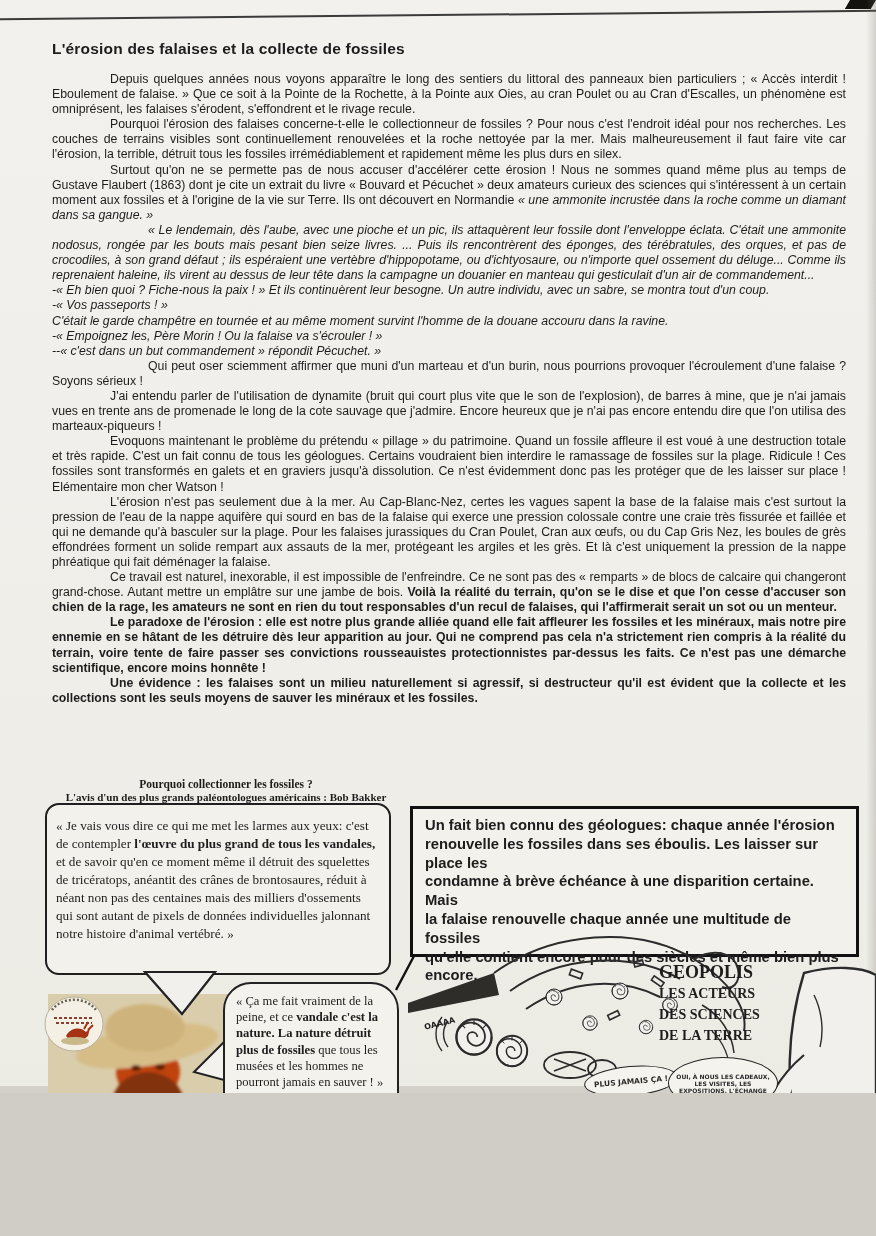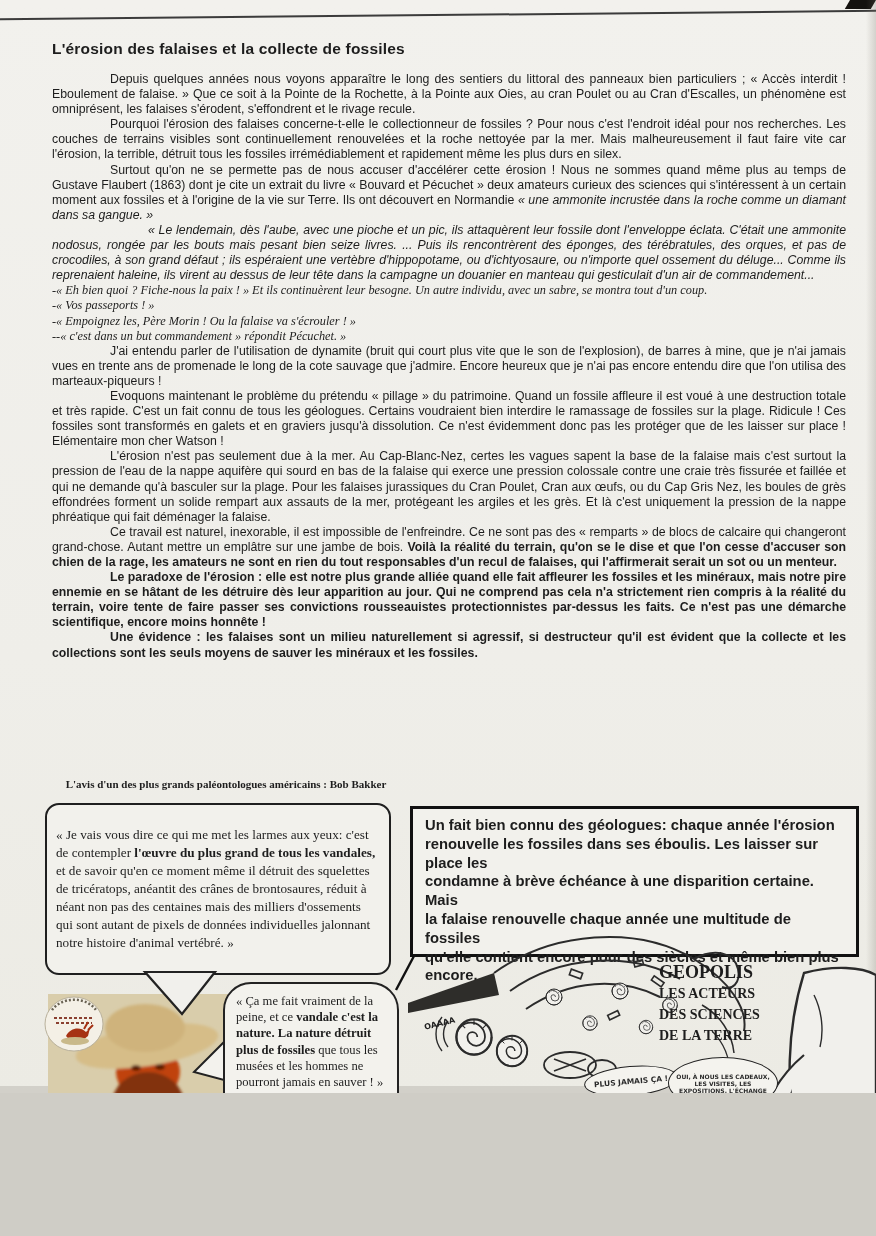--- a/index.html
+++ b/index.html
@@ -11,32 +11,32 @@
         transform:rotate(-0.55deg);opacity:.85;}
   .scan-right{position:absolute;top:0;right:0;width:10px;height:1236px;
         background:linear-gradient(90deg,rgba(0,0,0,0) 0%,rgba(120,115,105,.25) 100%);}
   .scan-bottom{position:absolute;left:0;bottom:0;width:876px;height:7px;background:rgba(120,115,105,.22);}
   .scan-corner{position:absolute;top:0;right:0;width:26px;height:9px;background:#14120f;transform:skewX(-30deg);transform-origin:top right;}
 
   
   .content{position:absolute;top:40px;left:52px;width:794px;}
   .title{font-size:15.5px;font-weight:bold;margin:0 0 14px 0;letter-spacing:.2px;}
   .para{margin:0;font-size:12.3px;line-height:15.1px;text-align:justify;text-indent:58px;}
-  .noindent{text-indent:0;font-family:Liberation Serif, serif;}
+  .noindent{text-indent:0;}
   .bigindent{text-indent:96px;}
   .italic{font-style:italic;}
   .boldtxt{font-weight:bold;}
 
   
   .bakker-header{position:absolute;left:45px;top:778px;width:362px;text-align:center;
         font-family:"Liberation Serif",serif;font-weight:bold;}
   .bakker-header .h1{font-size:11.5px;line-height:13px;}
   .bakker-header .h2{font-size:11px;line-height:13px;}
   .bakker-box{position:absolute;left:45px;top:803px;width:346px;height:172px;box-sizing:border-box;
-        border:2.5px solid #1f1f1f;border-radius:14px;padding:21px 9px;background:#f2f1ec;
+        border:2.5px solid #1f1f1f;border-radius:14px;padding:12px 9px;background:#f2f1ec;
         font-family:"Liberation Serif",serif;font-size:13.2px;line-height:18px;}
   .bubble2{position:absolute;left:223px;top:982px;width:176px;height:241px;box-sizing:border-box;
         border:2px solid #222;border-radius:28px;padding:9px 8px 6px 11px;background:#f3f2ed;
         font-family:"Liberation Serif",serif;font-size:12.6px;line-height:16.2px;z-index:5;}
   .photo{position:absolute;left:48px;top:994px;width:186px;height:238px;z-index:2;}
   .stamp{position:absolute;left:44px;top:996px;width:60px;height:56px;z-index:6;}
 
   
   .fact-box{position:absolute;left:410px;top:806px;width:449px;height:151px;box-sizing:border-box;
         border:3px solid #111;background:#f2f1ec;padding:7px 12px;
@@ -72,31 +72,34 @@
   <div class="scan-bottom"></div>
 
   <div class="content">
     <h1 class="title">L'érosion des falaises et la collecte de fossiles</h1>
     <p class="para">Depuis quelques années nous voyons apparaître le long des sentiers du littoral des panneaux bien particuliers ; « Accès interdit ! Eboulement de falaise. » Que ce soit à la Pointe de la Rochette, à la Pointe aux Oies, au cran Poulet ou au Cran d'Escalles, un phénomène est omniprésent, les falaises s'érodent, s'effondrent et le rivage recule.</p>
     <p class="para">Pourquoi l'érosion des falaises concerne-t-elle le collectionneur de fossiles ? Pour nous c'est l'endroit idéal pour nos recherches. Les couches de terrains visibles sont continuellement renouvelées et la roche nettoyée par la mer. Mais malheureusement il faut faire vite car l'érosion, la terrible, détruit tous les fossiles irrémédiablement et rapidement même les plus durs en silex.</p>
     <p class="para"><span>Surtout qu'on ne se permette pas de nous accuser d'accélérer cette érosion ! Nous ne sommes quand même plus au temps de Gustave Flaubert (1863) dont je cite un extrait du livre « Bouvard et Pécuchet » deux amateurs curieux des sciences qui s'intéressent à un certain moment aux fossiles et à l'origine de la vie sur Terre. Ils ont découvert en Normandie </span><span class="italic">« une ammonite incrustée dans la roche comme un diamant dans sa gangue. »</span></p>
     <p class="para italic bigindent">« Le lendemain, dès l'aube, avec une pioche et un pic, ils attaquèrent leur fossile dont l'enveloppe éclata. C'était une ammonite nodosus, rongée par les bouts mais pesant bien seize livres. ... Puis ils rencontrèrent des éponges, des térébratules, des orques, et pas de crocodiles, à son grand défaut ; ils espéraient une vertèbre d'hippopotame, ou d'ichtyosaure, ou n'importe quel ossement du déluge... Comme ils reprenaient haleine, ils virent au dessus de leur tête dans la campagne un douanier en manteau qui gesticulait d'un air de commandement...</p>
     <p class="para italic noindent">-« Eh bien quoi ? Fiche-nous la paix ! » Et ils continuèrent leur besogne. Un autre individu, avec un sabre, se montra tout d'un coup.</p>
     <p class="para italic noindent">-« Vos passeports ! »</p>
+    <p class="para italic noindent">C'était le garde champêtre en tournée et au même moment survint l'homme de la douane accouru dans la ravine.</p>
     <p class="para italic noindent">-« Empoignez les, Père Morin ! Ou la falaise va s'écrouler ! »</p>
     <p class="para italic noindent">--« c'est dans un but commandement » répondit Pécuchet. »</p>
+    <p class="para bigindent">Qui peut oser sciemment affirmer que muni d'un marteau et d'un burin, nous pourrions provoquer l'écroulement d'une falaise ?  Soyons sérieux !</p>
     <p class="para">J'ai entendu parler de l'utilisation de dynamite (bruit qui court plus vite que le son de l'explosion), de barres à mine, que je n'ai jamais vues en trente ans de promenade le long de la cote sauvage que j'admire. Encore heureux que je n'ai pas encore entendu dire que l'on utilisa des marteaux-piqueurs !</p>
     <p class="para">Evoquons maintenant le problème du prétendu « pillage » du patrimoine. Quand un fossile affleure il est voué à une destruction totale et très rapide. C'est un fait connu de tous les géologues. Certains voudraient bien interdire le ramassage de fossiles sur la plage. Ridicule ! Ces fossiles sont transformés en galets et en graviers jusqu'à dissolution. Ce n'est évidemment donc pas les protéger que de les laisser sur place ! Elémentaire mon cher Watson !</p>
     <p class="para">L'érosion n'est pas seulement due à la mer. Au Cap-Blanc-Nez, certes les vagues sapent la base de la falaise mais c'est surtout la pression de l'eau de la nappe aquifère qui sourd en bas de la falaise qui exerce une pression colossale contre une craie très fissurée et faillée et qui ne demande qu'à basculer sur la plage. Pour les falaises jurassiques du Cran Poulet, Cran aux œufs, ou du Cap Gris Nez, les boules de grès effondrées forment un solide rempart aux assauts de la mer, protégeant les argiles et les grès. Et là c'est uniquement la pression de la nappe phréatique qui fait déménager la falaise.</p>
     <p class="para"><span>Ce travail est naturel, inexorable, il est impossible de l'enfreindre. Ce ne sont pas des « remparts » de blocs de calcaire qui changeront grand-chose. Autant mettre un emplâtre sur une jambe de bois. </span><span class="boldtxt">Voilà la réalité du terrain, qu'on se le dise et que l'on cesse d'accuser son chien de la rage, les amateurs ne sont en rien du tout responsables d'un recul de falaises, qui l'affirmerait serait un sot ou un menteur.</span></p>
     <p class="para boldtxt">Le paradoxe de l'érosion : elle est notre plus grande alliée quand elle fait affleurer les fossiles et les minéraux, mais notre pire ennemie en se hâtant de les détruire dès leur apparition au jour. Qui ne comprend pas cela n'a strictement rien compris à la réalité du terrain, voire tente de faire passer ses convictions rousseauistes protectionnistes par-dessus les faits. Ce n'est pas une démarche scientifique, encore moins honnête !</p>
     <p class="para boldtxt">Une évidence : les falaises sont un milieu naturellement si agressif, si destructeur qu'il est évident que la collecte et les collections sont les seuls moyens de sauver les minéraux et les  fossiles.</p>
   </div>
 
   <div class="bakker-header">
+    <div class="h1">Pourquoi collectionner les fossiles ?</div>
     <div class="h2">L'avis d'un des plus grands paléontologues américains : Bob Bakker</div>
   </div>
 
   <div class="bakker-box"><span>« Je vais vous dire ce qui me met les larmes aux yeux: c'est de contempler </span><span class="boldtxt">l'œuvre du plus grand de tous les vandales,</span><span> et de savoir qu'en ce moment même il détruit des squelettes de tricératops, anéantit des crânes de brontosaures, réduit à néant non pas des centaines mais des milliers d'ossements qui sont autant de pixels de données individuelles jalonnant notre histoire d'animal vertébré. »</span></div>
 
   <div class="fact-box">Un fait bien connu des géologues: chaque année l'érosion
 renouvelle les fossiles dans ses éboulis. Les laisser sur
 place les
 condamne à brève échéance à une disparition certaine. Mais
 la falaise renouvelle chaque année une multitude de fossiles

